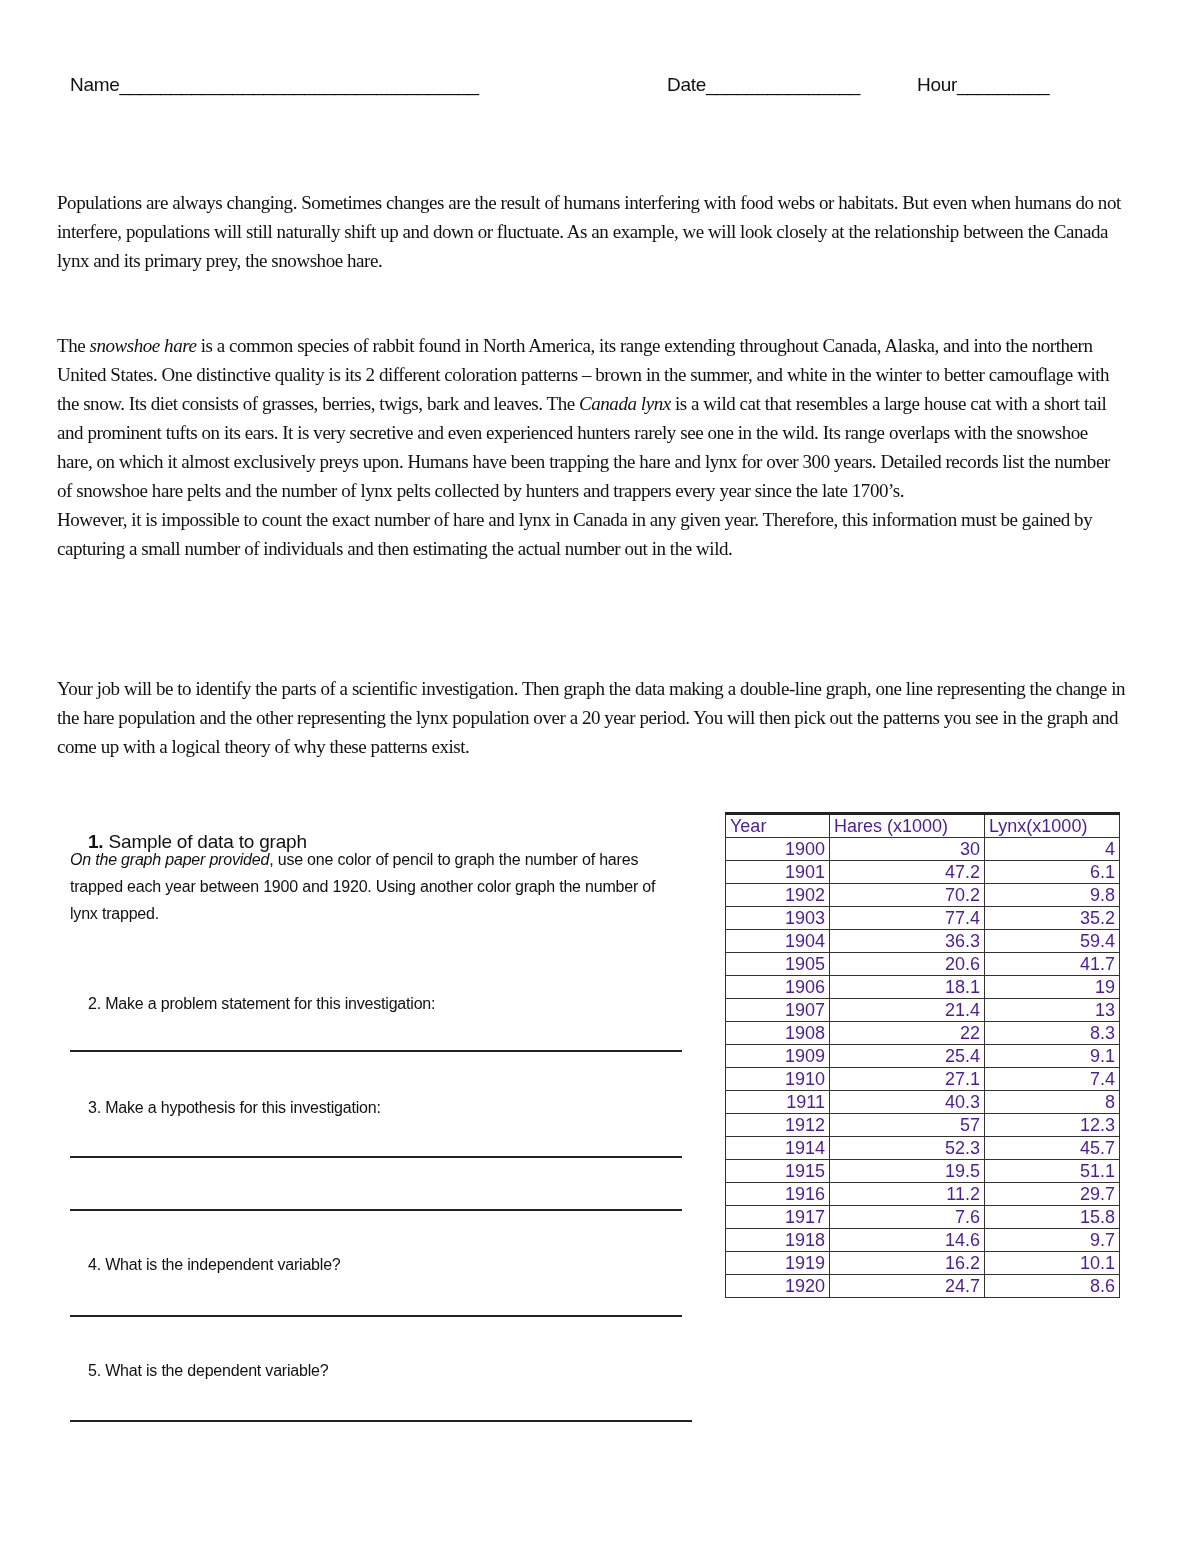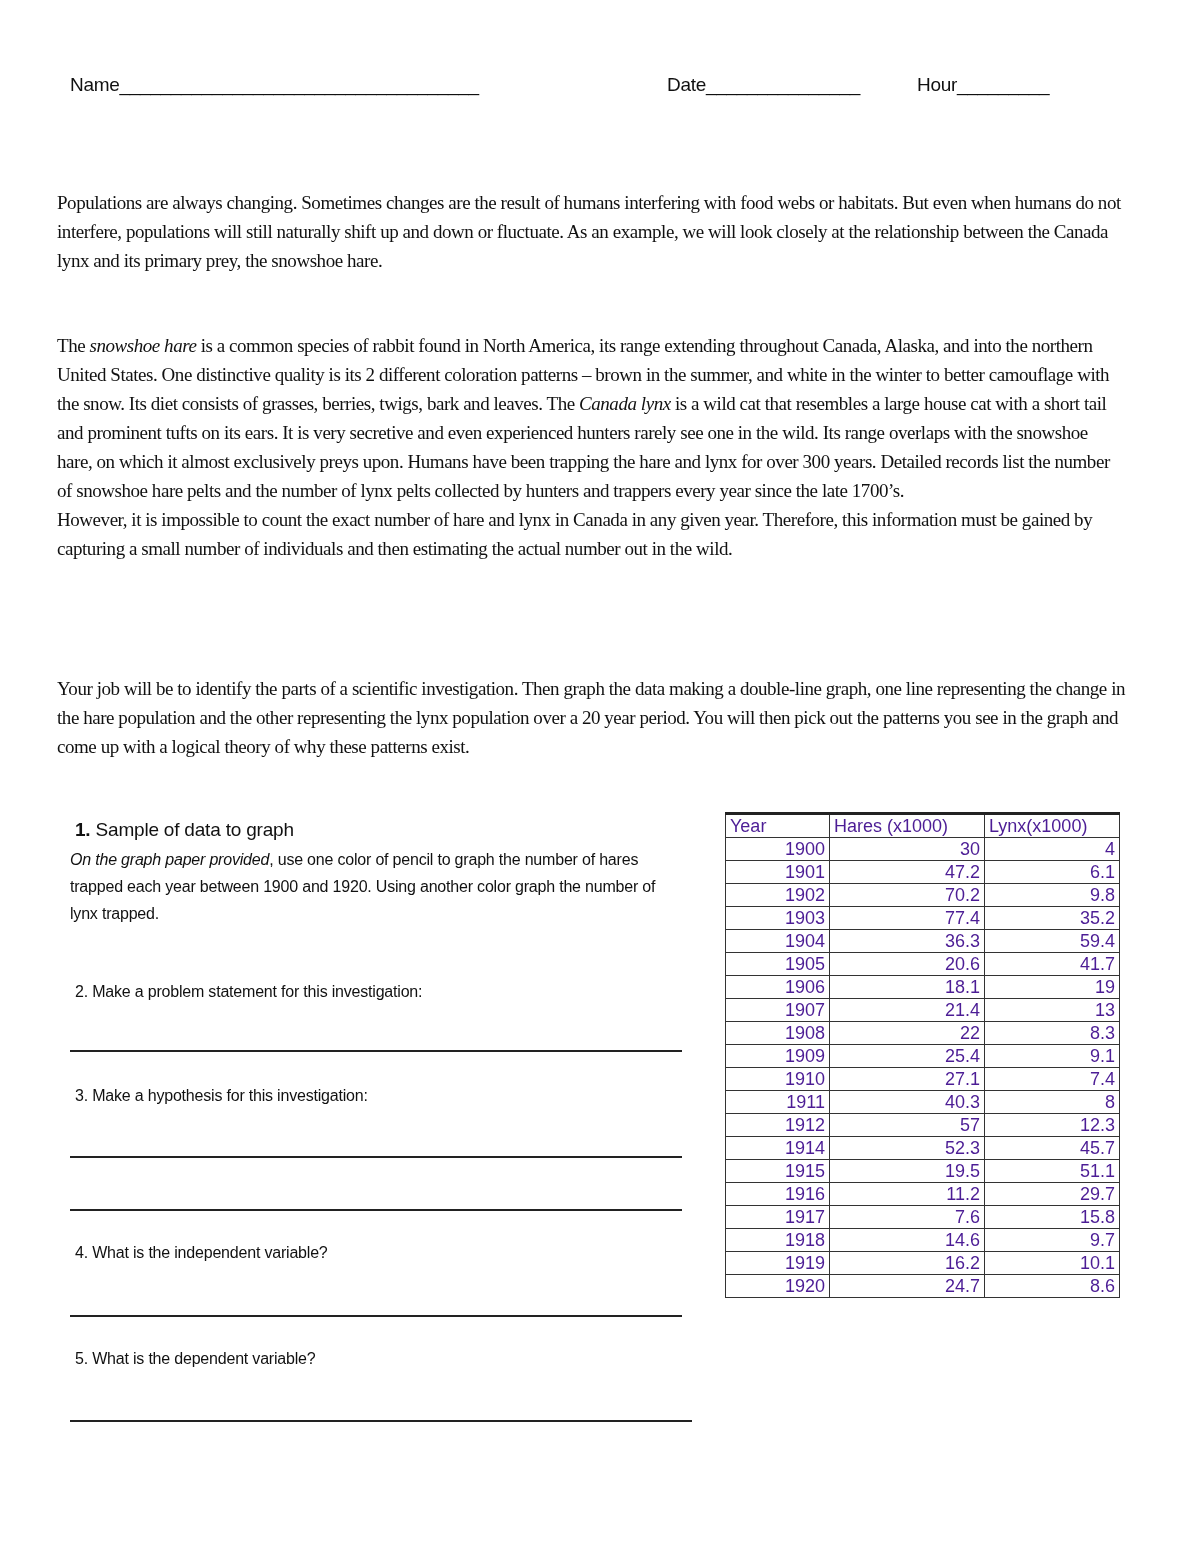--- a/index.html
+++ b/index.html
@@ -5,21 +5,21 @@
   html, body { margin: 0; padding: 0; background: #ffffff; }
   body { width: 1200px; height: 1553px; position: relative; overflow: hidden;
          font-family: "Liberation Sans", sans-serif; color: #111; }
   .page { position: absolute; left: 0; top: 0; width: 1200px; height: 1240px; }
   .hdr { position: absolute; top: 74px; font-size: 19px; letter-spacing: -0.3px; white-space: nowrap; }
   .title { position: absolute; left: 70px; top: 131px; font-size: 19px; font-weight: bold;
            text-decoration: underline; letter-spacing: -0.4px; white-space: nowrap; }
   .para { position: absolute; left: 57px; width: 1070px; font-size: 19px; line-height: 29px;
           letter-spacing: -0.45px; margin: 0; font-family: Liberation Serif, serif; }
   .para i { font-style: italic; }
-  .q { position: absolute; left: 75px; font-size: 16px; letter-spacing: -0.2px; white-space: nowrap; }
+  .q { position: absolute; left: 88px; font-size: 16px; letter-spacing: -0.2px; white-space: nowrap; margin-top: 12px; }
   .q1 { font-size: 19px; top: 819px; }
   .instr { position: absolute; left: 70px; top: 846px; width: 600px; font-size: 16px; line-height: 27px; letter-spacing: -0.2px; margin: 0; }
   .instr i { font-style: italic; }
   .line { position: absolute; left: 70px; height: 0; border-top: 2px solid #222; }
   table.data { position: absolute; left: 725px; top: 812px; border-collapse: collapse;
                font-family: "Liberation Sans", sans-serif; font-size: 18px; color: #4c1d95; }
   table.data th, table.data td { border: 1.5px solid #333; padding: 0 4px; height: 22px; line-height: 22px; }
   table.data th { font-weight: normal; text-align: left; border-top: 3px solid #222; }
   table.data td { text-align: right; }
   .c1 { width: 95px; } .c2 { width: 146px; } .c3 { width: 126px; }

